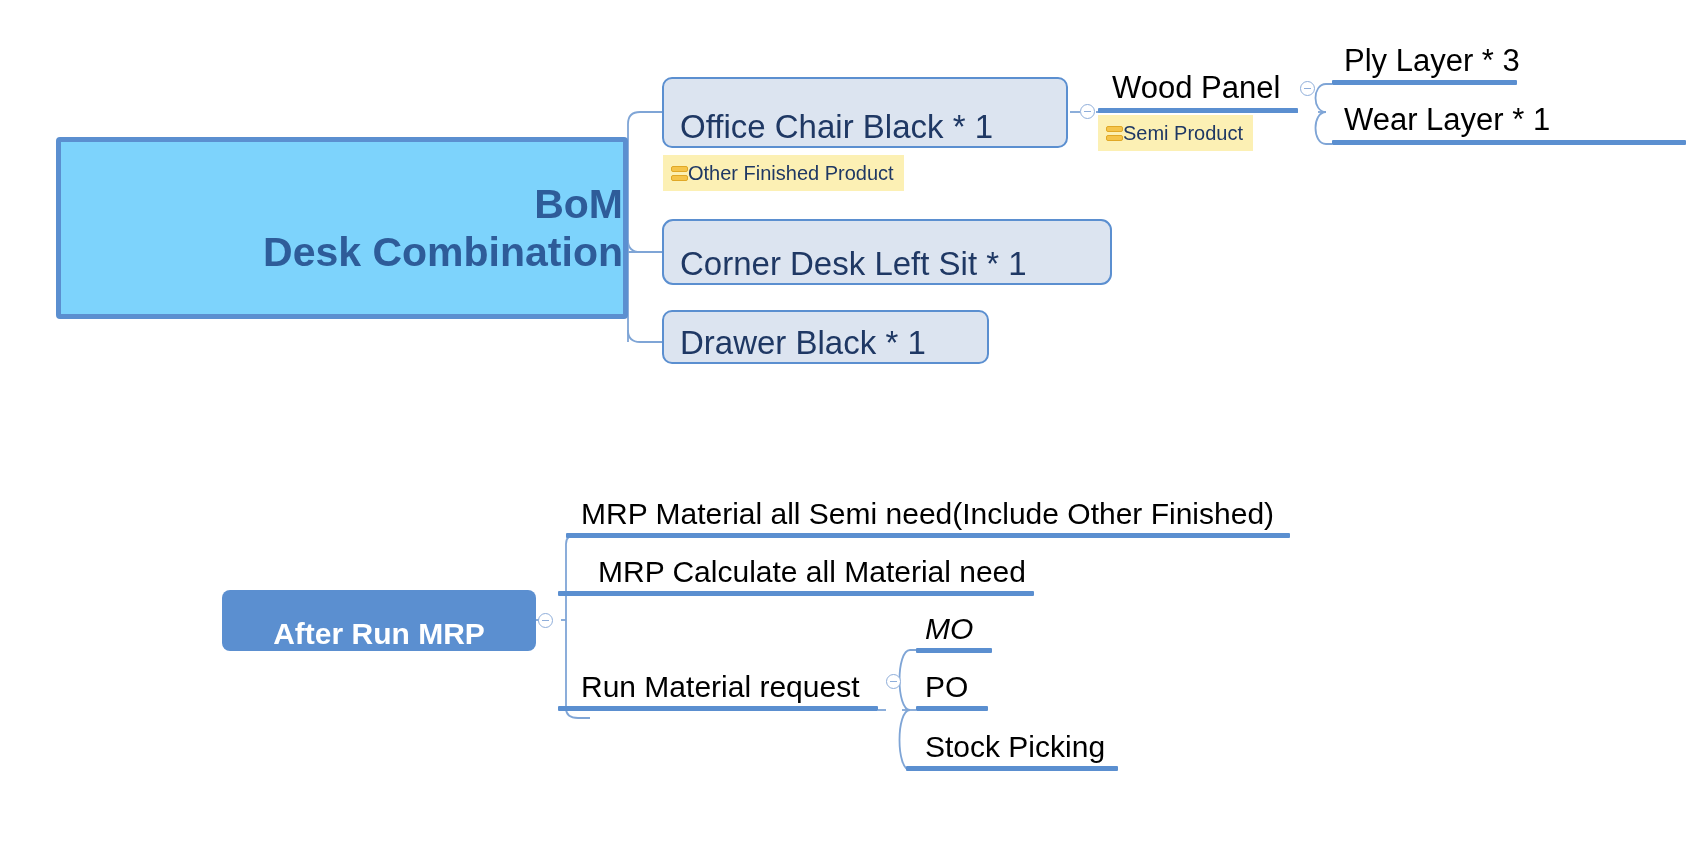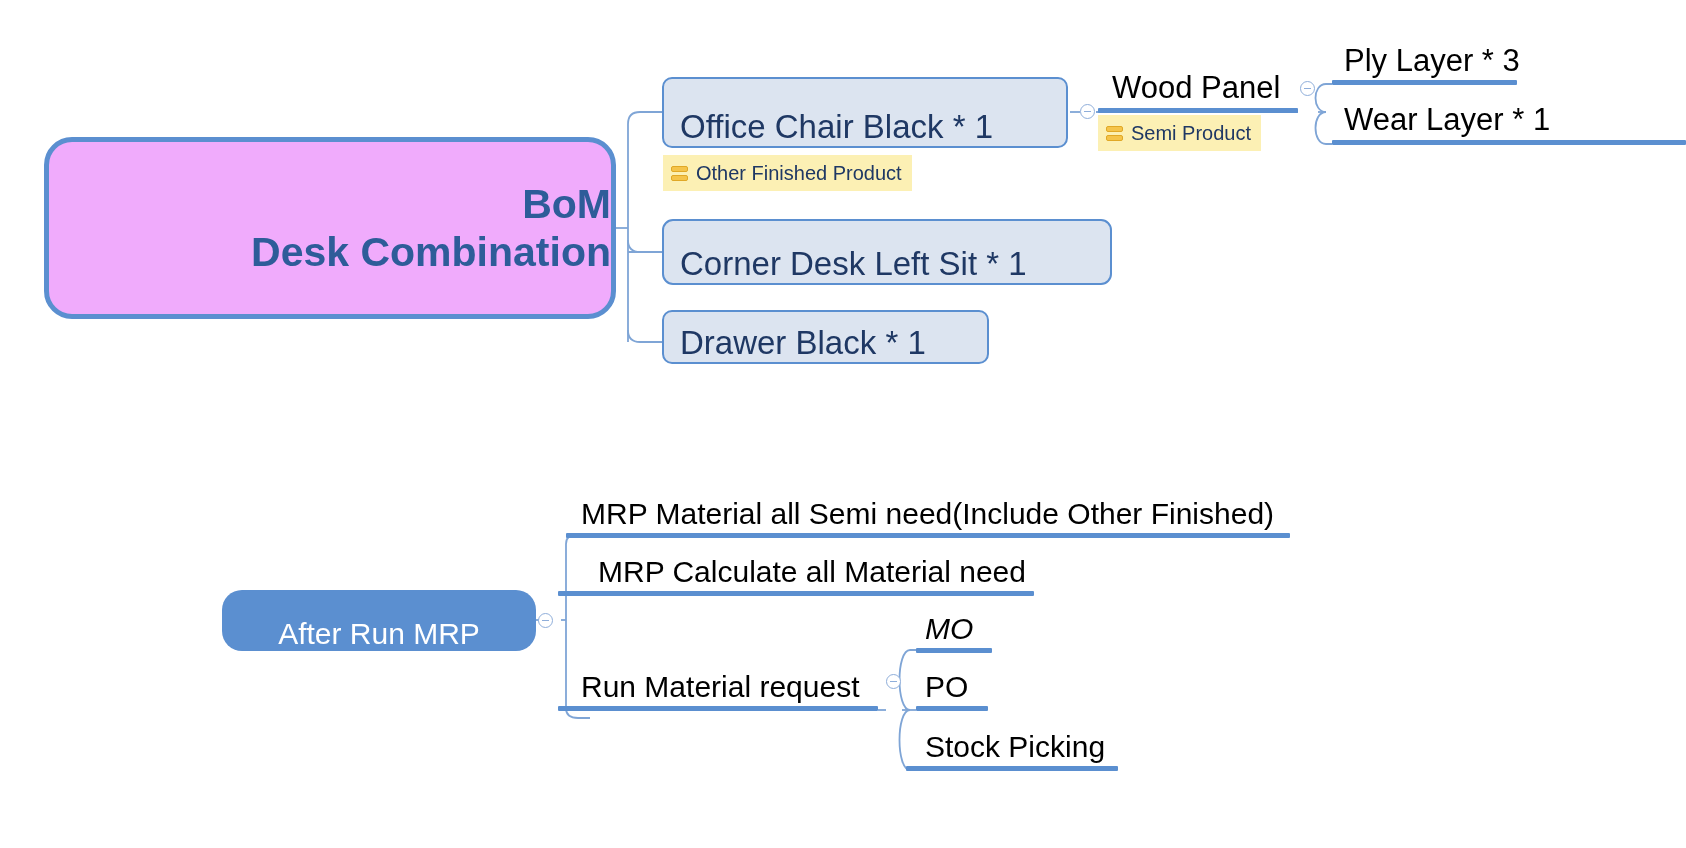--- a/index.html
+++ b/index.html
@@ -33,45 +33,46 @@
     position: absolute;
     box-sizing: border-box;
     display: flex;
     align-items: flex-end;
     white-space: nowrap;
   }
 
   
   .node.root {
     border: 5px solid #5B8FD0;
-    border-radius: 28px;
-    background: #f0abfc;
+    border-radius: 4px;
+    background: #7dd3fc;
     color: #2E5C99;
     font-weight: bold;
     justify-content: center;
     text-align: center;
     line-height: 1.18;
     flex-direction: column;
+    margin-left: 12px;
   }
 
   
   .node.boxed {
     border: 2.5px solid #5B8FD0;
     border-radius: 10px;
     background: #DCE4F0;
     color: #1F3864;
     padding: 0 16px;
   }
 
   
   .node.filled {
     background: #5B8FD0;
-    border-radius: 20px;
+    border-radius: 8px;
     color: #ffffff;
-    font-weight: normal;
+    font-weight: bold;
     justify-content: center;
     padding: 0 16px;
   }
 
   
   .node.plain {
     color: #000000;
     background: transparent;
     border: none;
     align-items: flex-end;
@@ -84,21 +85,20 @@
     background: #5B8FD0;
     border-radius: 1px;
   }
 
   
   .note {
     position: absolute;
     box-sizing: border-box;
     display: flex;
     align-items: center;
-    gap: 8px;
     background: #FCF0B4;
     color: #1F3864;
     white-space: nowrap;
     padding: 3px 10px 3px 8px;
   }
   .note-icon {
     display: inline-flex;
     flex-direction: column;
     justify-content: center;
     gap: 3px;

